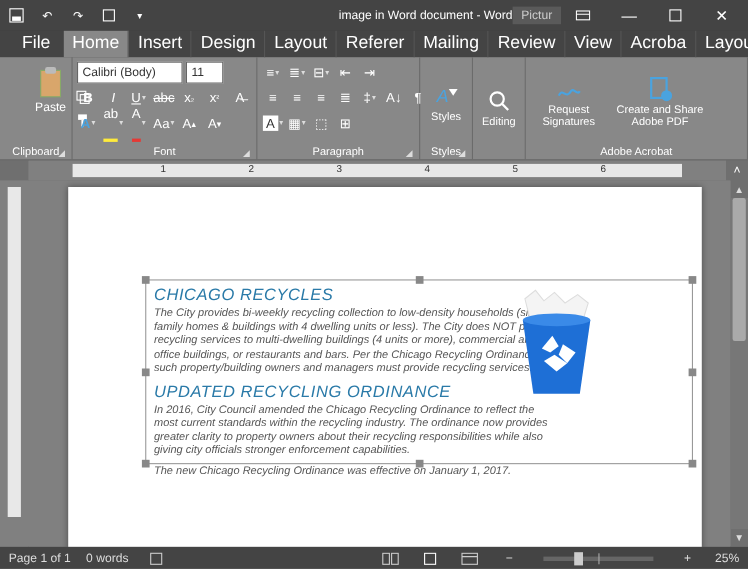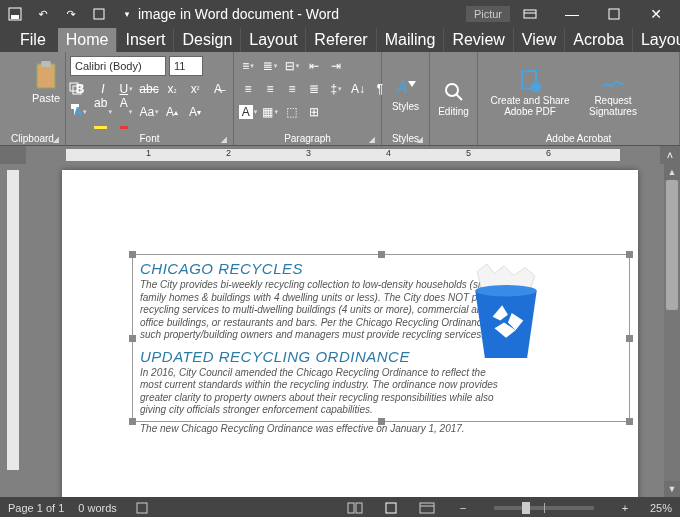--- a/index.html
+++ b/index.html
@@ -1,20 +1,20 @@
 <!DOCTYPE html>
 <html><head>
 <meta charset="utf-8">
 <style>
 * { margin: 0; padding: 0; box-sizing: border-box; font-family: "Segoe UI", sans-serif; }
 body { width: 680px; height: 517px; background: #444; overflow: hidden; font-size: 11px; color: #fff; }
 .titlebar { height: 28px; background: #444; display: flex; align-items: center; padding: 0 4px; }
 .titlebar-left { display: flex; gap: 6px; align-items: center; }
 .qat-btn { width: 22px; height: 22px; display: flex; align-items: center; justify-content: center; color: #fff; }
-.titlebar-title { flex: 1; text-align: left; font-size: 14px; color: #fff; }
+.titlebar-title { flex: 1; text-align: right; font-size: 11px; color: #fff; }
 .context-tab { background: #5a5a5a; padding: 2px 8px; font-size: 11px; color: #ccc; }
 .titlebar-right { display: flex; gap: 2px; align-items: center; }
 .win-btn { width: 40px; height: 28px; display: flex; align-items: center; justify-content: center; color: #fff; font-size: 14px; }
 
 .menubar { height: 24px; background: #444; display: flex; align-items: stretch; padding-left: 12px; }
 .menu-tab { padding: 4px 8px; font-size: 16px; color: #fff; display: flex; align-items: center; border-right: 1px solid #555; }
 .menu-tab.file { border: none; padding-right: 12px; }
 .menu-tab.active { background: #888; color: #fff; }
 .menu-right { margin-left: auto; display: flex; align-items: center; gap: 8px; padding-right: 8px; }
 .tell-me { color: #bbb; font-size: 11px; display: flex; align-items: center; gap: 4px; }
@@ -271,32 +271,32 @@
             <line x1="14" y1="14" x2="20" y2="20" stroke="#fff" stroke-width="2"></line>
           </svg>
         <span>Editing</span>
       </div>
     </div>
     <div class="ribbon-group-label"></div>
   </div>
 
   <div class="ribbon-group" style="flex:1">
     <div class="ribbon-group-body acrobat-body">
+      <div class="big-btn" style="width:70px">
+        <svg viewBox="0 0 24 24">
+            <path d="M3 18 C6 10 10 22 14 14 C16 10 20 18 22 14" fill="none" stroke="#4aa3df" stroke-width="2"></path>
+          </svg>
+        <span>Request Signatures</span>
+      </div>
       <div class="big-btn wide-btn">
         <svg viewBox="0 0 24 24">
             <rect x="4" y="2" width="14" height="18" fill="none" stroke="#4aa3df" stroke-width="2"></rect>
             <circle cx="18" cy="18" r="5" fill="#4aa3df"></circle>
           </svg>
         <span>Create and Share Adobe PDF</span>
-      </div>
-      <div class="big-btn" style="width:70px">
-        <svg viewBox="0 0 24 24">
-            <path d="M3 18 C6 10 10 22 14 14 C16 10 20 18 22 14" fill="none" stroke="#4aa3df" stroke-width="2"></path>
-          </svg>
-        <span>Request Signatures</span>
       </div>
     </div>
     <div class="ribbon-group-label"><span>Adobe Acrobat</span></div>
   </div>
 </div>
 
 <div class="ruler-area">
   <div class="ruler-corner"></div>
   <div class="ruler-h">
     <div class="ruler-track"></div>

